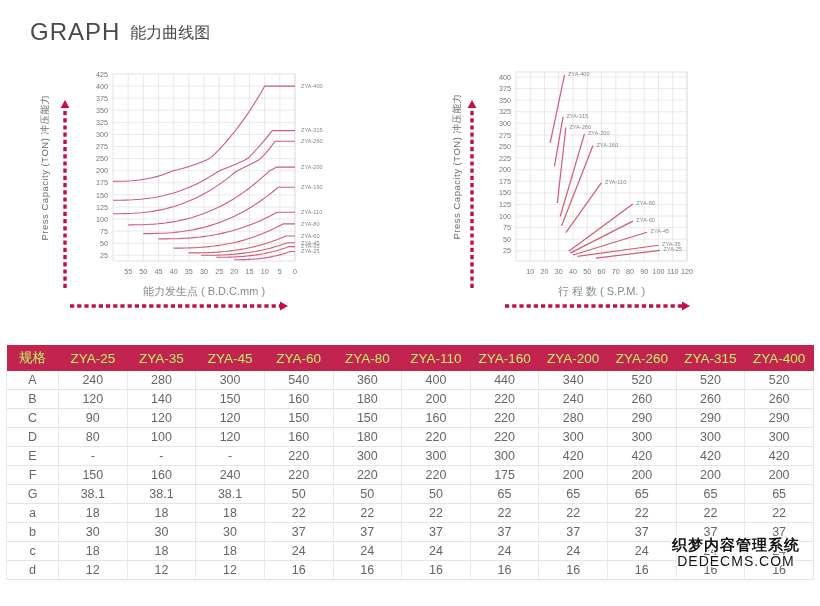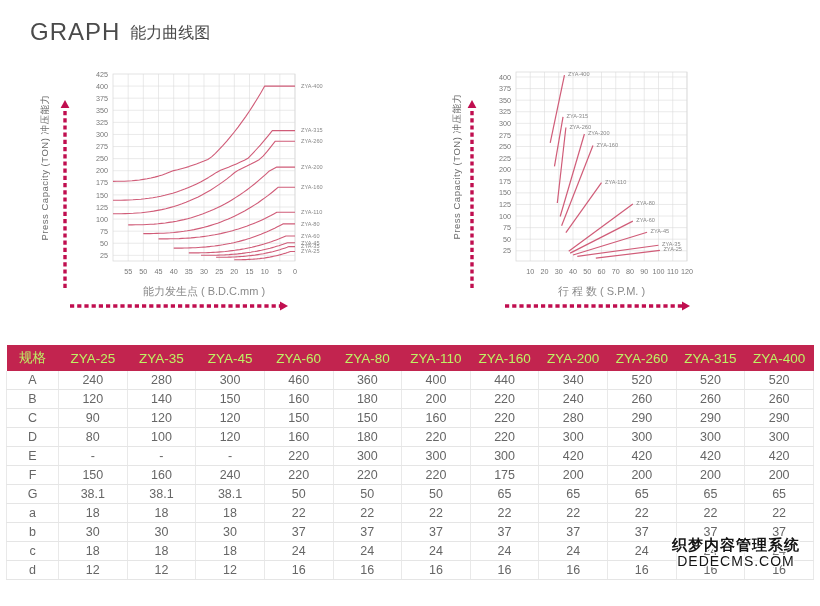--- a/index.html
+++ b/index.html
@@ -221,21 +221,21 @@
           <th>ZYA-315</th>
           <th>ZYA-400</th>
         </tr>
       </thead>
     <tbody>
         <tr>
           <th>A</th>
           <td>240</td>
           <td>280</td>
           <td>300</td>
-          <td>460</td>
+          <td>540</td>
           <td>360</td>
           <td>400</td>
           <td>440</td>
           <td>340</td>
           <td>520</td>
           <td>520</td>
           <td>520</td>
         </tr>
         <tr>
           <th>B</th>

